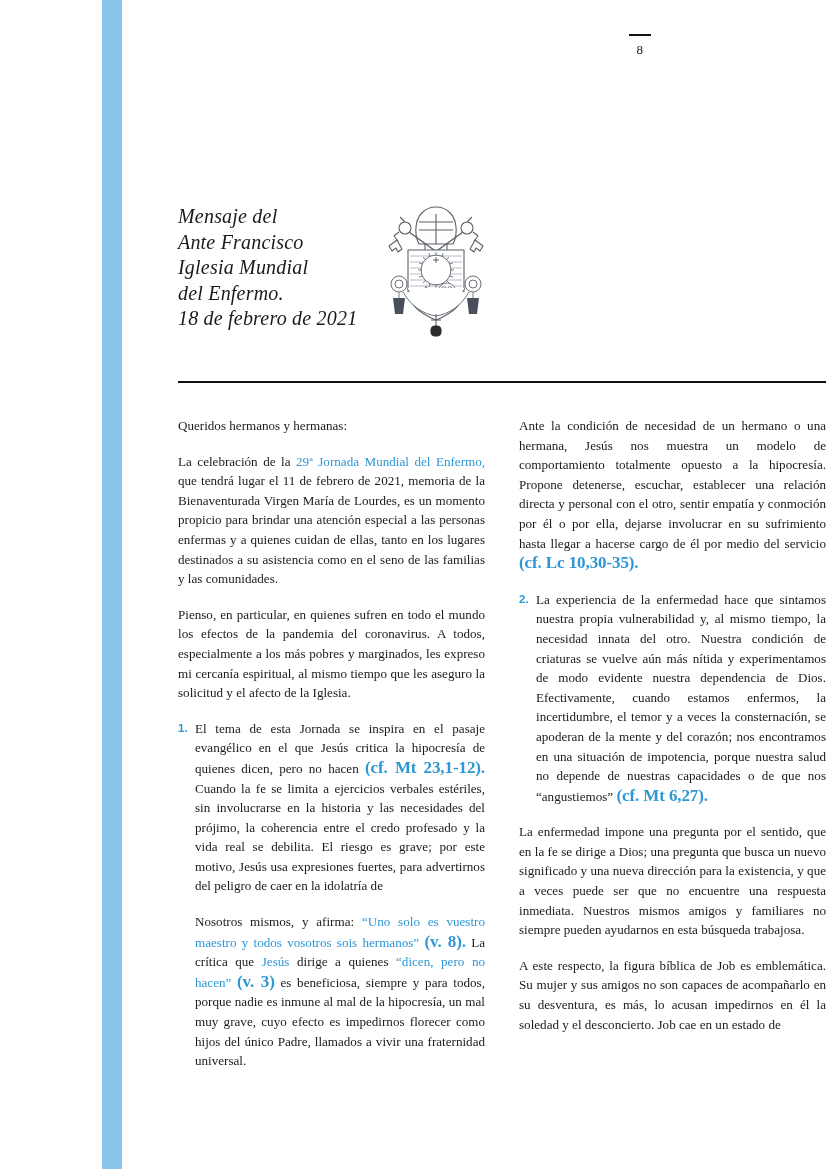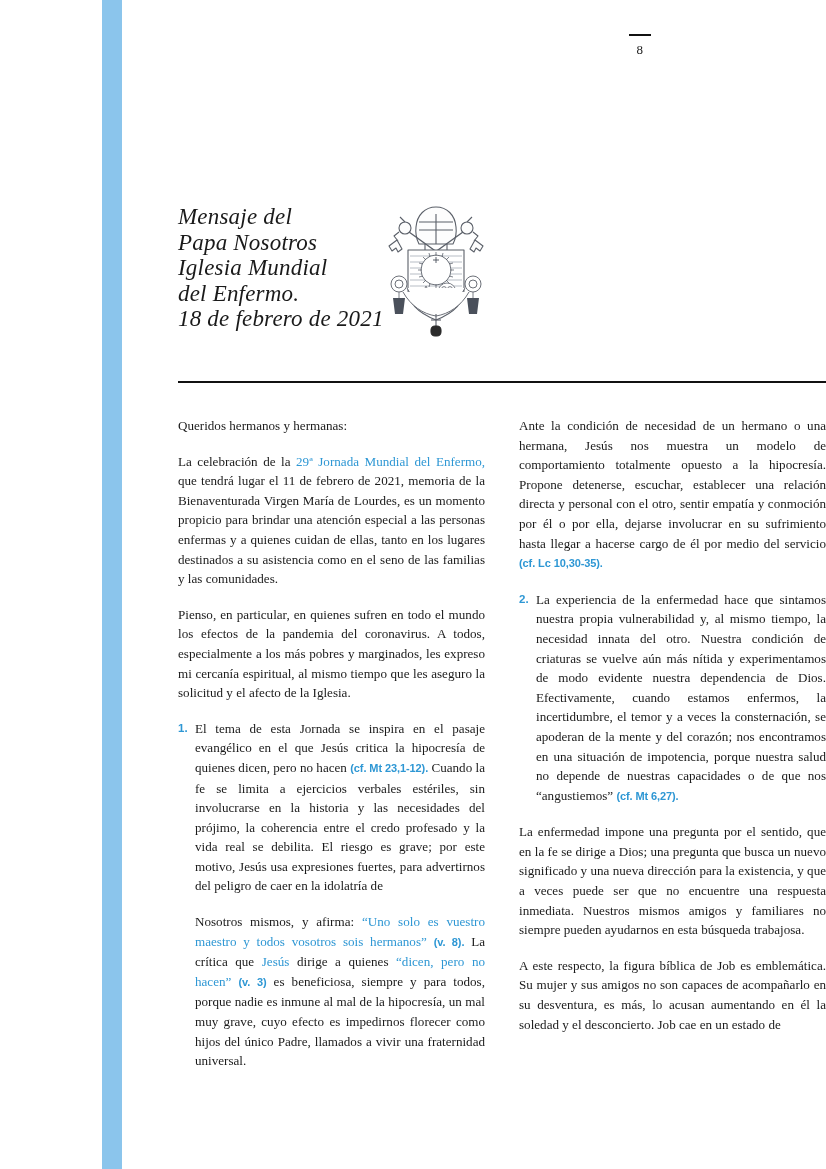--- a/index.html
+++ b/index.html
@@ -58,21 +58,21 @@
     width: 648px;
     height: 170px;
   }
   .masthead-title {
     position: absolute;
     left: 0;
     top: 4px;
     width: 210px;
     font-family: "Liberation Serif", serif;
     font-style: italic;
-    font-size: 23px;
+    font-size: 20px;
     line-height: 25.5px;
     color: #1a1a1a;
     letter-spacing: .2px;
   }
   .masthead-title .ln { display: block; white-space: nowrap; }
 
   .crest {
     position: absolute;
     left: 203px;
     top: 2px;
@@ -129,23 +129,23 @@
     font-size: 11.5px;
     color: #2e97d4;
   }
   .numbered .body-text { display: block; text-align: justify; }
 
   
   .blue {
     color: #2e97d4;
   }
   .ref {
-    font-family: Liberation Sans, sans-serif;
+    font-family: Liberation Serif, serif;
     font-weight: bold;
-    font-size: 11px;
+    font-size: 17px;
     color: #2e97d4;
     letter-spacing: -0.1px;
   }
   .bold-serif {
     font-weight: normal;
   }
 </style>
 </head>
 <body>
 
@@ -154,21 +154,21 @@
   <div class="side-bar" style="background: rgb(139, 197, 236);"></div>
 
   <div class="folio">
     <div class="folio-rule" style="background: rgb(17, 17, 17);"></div>
     <div class="folio-num">8</div>
   </div>
 
   <div class="masthead">
     <div class="masthead-title">
       <span class="ln">Mensaje del</span>
-      <span class="ln">Papa Nosotros</span>
+      <span class="ln">Ante Francisco</span>
       <span class="ln">Iglesia Mundial</span>
       <span class="ln">del Enfermo.</span>
       <span class="ln">18 de febrero de 2021</span>
     </div>
 
     <div class="crest">
       <svg viewBox="0 0 110 136" width="110" height="136" aria-hidden="true">
         <g fill="none" stroke="#5b6069" stroke-width="1.1" stroke-linejoin="round">
 
           <path d="M55 5 C44 5 36 13 35 25 C34 33 36 38 38 42 L72 42 C74 38 76 33 75 25 C74 13 66 5 55 5 Z" fill="#fdfdfd"></path>
@@ -274,18 +274,18 @@
 
       <div class="numbered">
         <span class="marker" style="color: rgb(46, 151, 212);">2.</span>
         <span class="body-text">
           <span>La experiencia de la enfermedad hace que sintamos nuestra propia vulnerabilidad y, al mismo tiempo, la necesidad innata del otro. Nuestra condición de criaturas se vuelve aún más nítida y experimentamos de modo evidente nuestra dependencia de Dios. Efectivamente, cuando estamos enfermos, la incertidumbre, el temor y a veces la consternación, se apoderan de la mente y del corazón; nos encontramos en una situación de impotencia, porque nuestra salud no depende de nuestras capacidades o de que nos </span><span class="bold-serif">“angustiemos”</span><span> </span><span class="ref" style="color: rgb(46, 151, 212);">(cf. Mt 6,27).</span>
         </span>
       </div>
 
       <p>La enfermedad impone una pregunta por el sentido, que en la fe se dirige a Dios; una pregunta que busca un nuevo significado y una nueva dirección para la existencia, y que a veces puede ser que no encuentre una respuesta inmediata. Nuestros mismos amigos y familiares no siempre pueden ayudarnos en esta búsqueda trabajosa.</p>
 
-      <p class="tight">A este respecto, la figura bíblica de Job es emblemática. Su mujer y sus amigos no son capaces de acompañarlo en su desventura, es más, lo acusan aumentando en él la soledad y el desconcierto. Job cae en un estado de</p>
+      <p class="tight">A este respecto, la figura bíblica de Job es emblemática. Su mujer y sus amigos no son capaces de acompañarlo en su desventura, es más, lo acusan impedirnos en él la soledad y el desconcierto. Job cae en un estado de</p>
 
     </div>
   </div>
 
 </div>
 
 </body></html>

